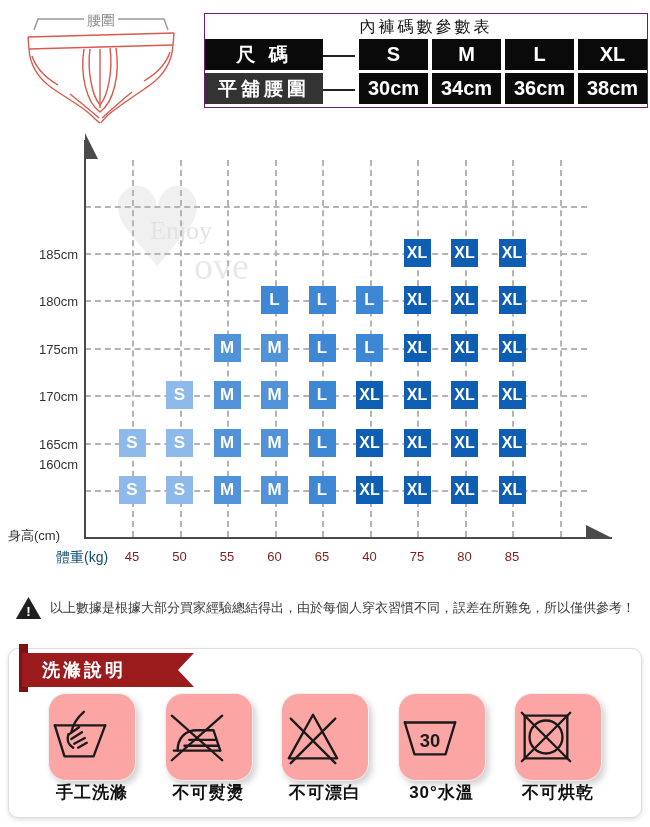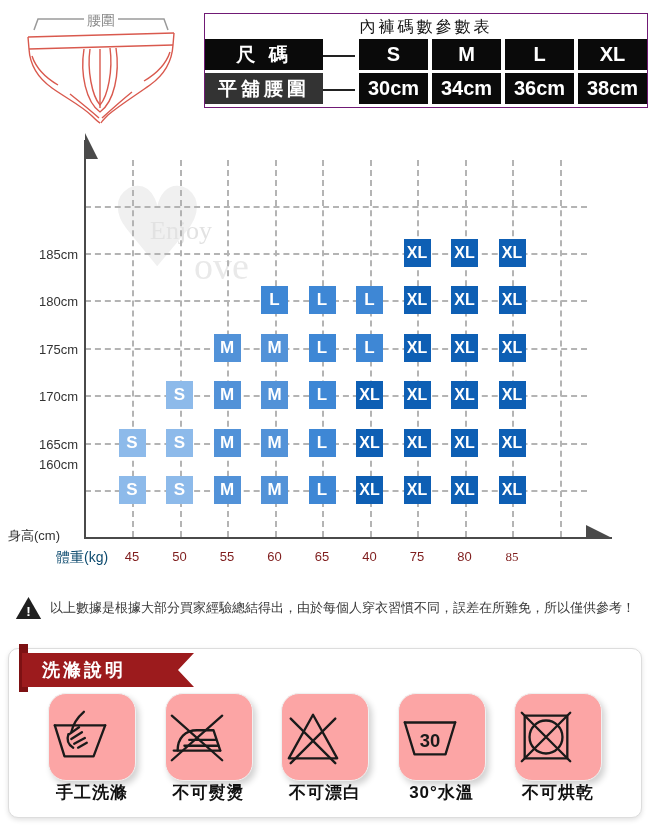--- a/index.html
+++ b/index.html
@@ -140,21 +140,21 @@
         <div class="ylab" style="left: 18px; top: 443.6px;">165cm</div>
         <div class="ylab" style="left: 18px; top: 464px;">160cm</div>
         <div class="xlab" style="left: 132px; top: 549px;">45</div>
         <div class="xlab" style="left: 179.5px; top: 549px;">50</div>
         <div class="xlab" style="left: 227px; top: 549px;">55</div>
         <div class="xlab" style="left: 274.5px; top: 549px;">60</div>
         <div class="xlab" style="left: 322px; top: 549px;">65</div>
         <div class="xlab" style="left: 369.5px; top: 549px;">40</div>
         <div class="xlab" style="left: 417px; top: 549px;">75</div>
         <div class="xlab" style="left: 464.5px; top: 549px;">80</div>
-        <div class="xlab" style="left: 512px; top: 549px; font-family: Liberation Serif, serif;">85</div>
+        <div class="xlab" style="left: 512px; top: 549px;">85</div>
       </div>
     <div class="axis-y"></div>
     <div class="axis-x"></div>
     <div class="arrow-up"></div>
     <div class="arrow-right"></div>
     <div class="axis-title-y">身高(cm)</div>
     <div class="axis-title-x">體重(kg)</div>
     <div id="marker-holder">
         <div class="marker" style="background: rgb(14, 95, 180); left: 403.5px; top: 239px; font-size: 16px;">XL</div>
         <div class="marker" style="background: rgb(14, 95, 180); left: 451px; top: 239px; font-size: 16px;">XL</div>

